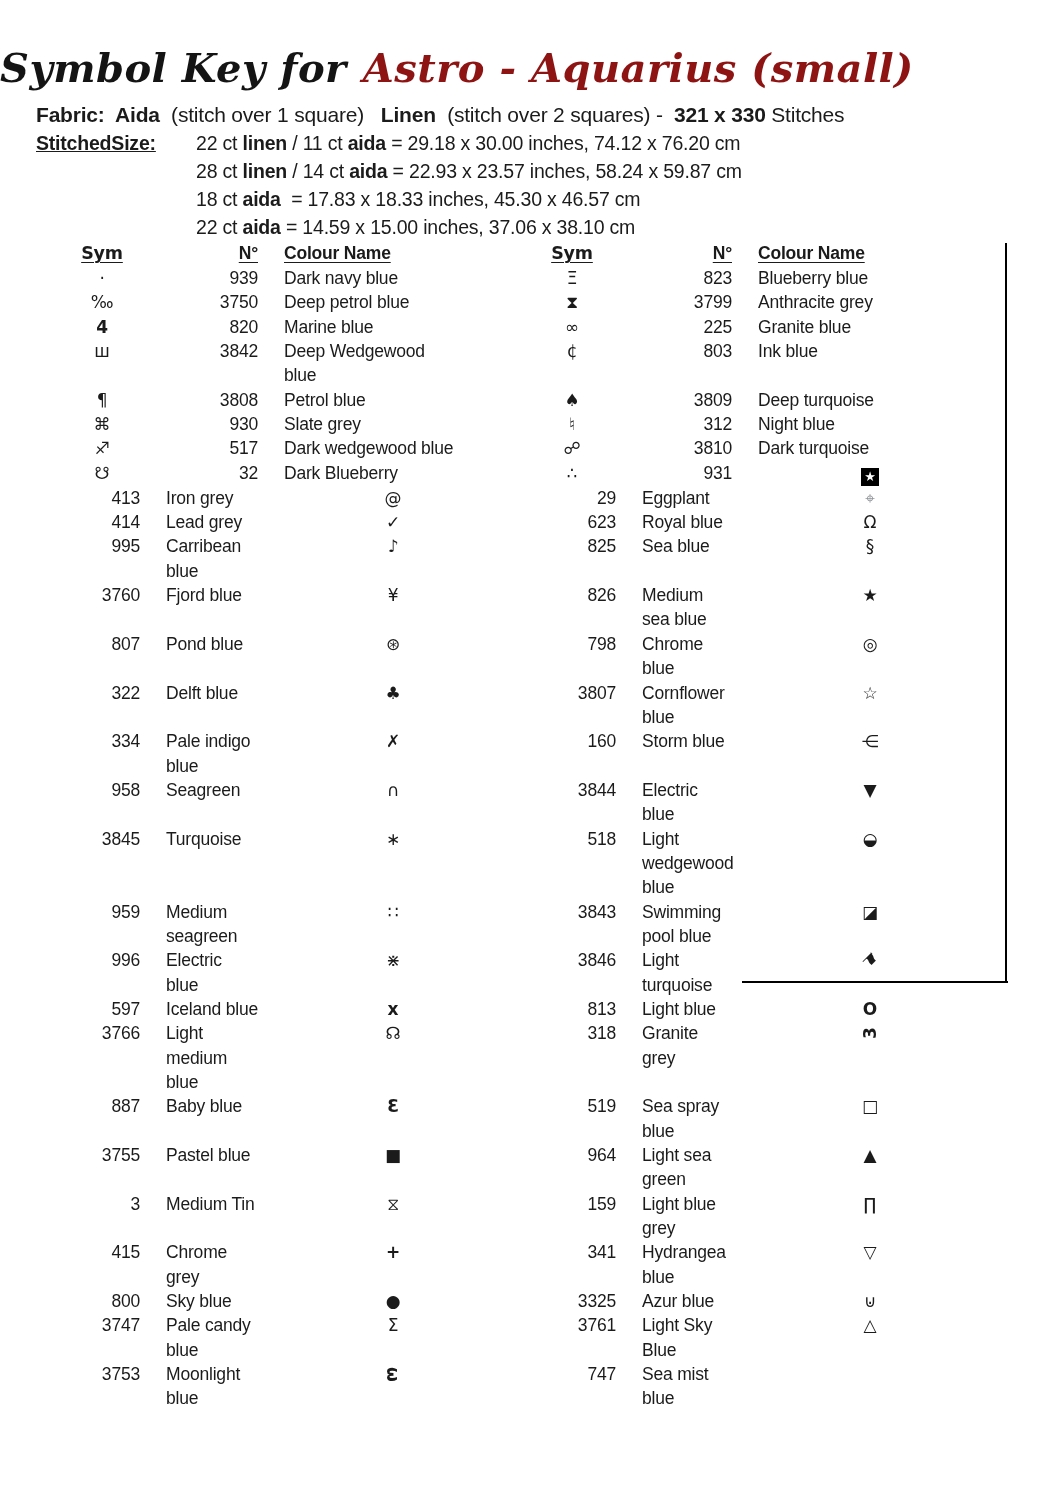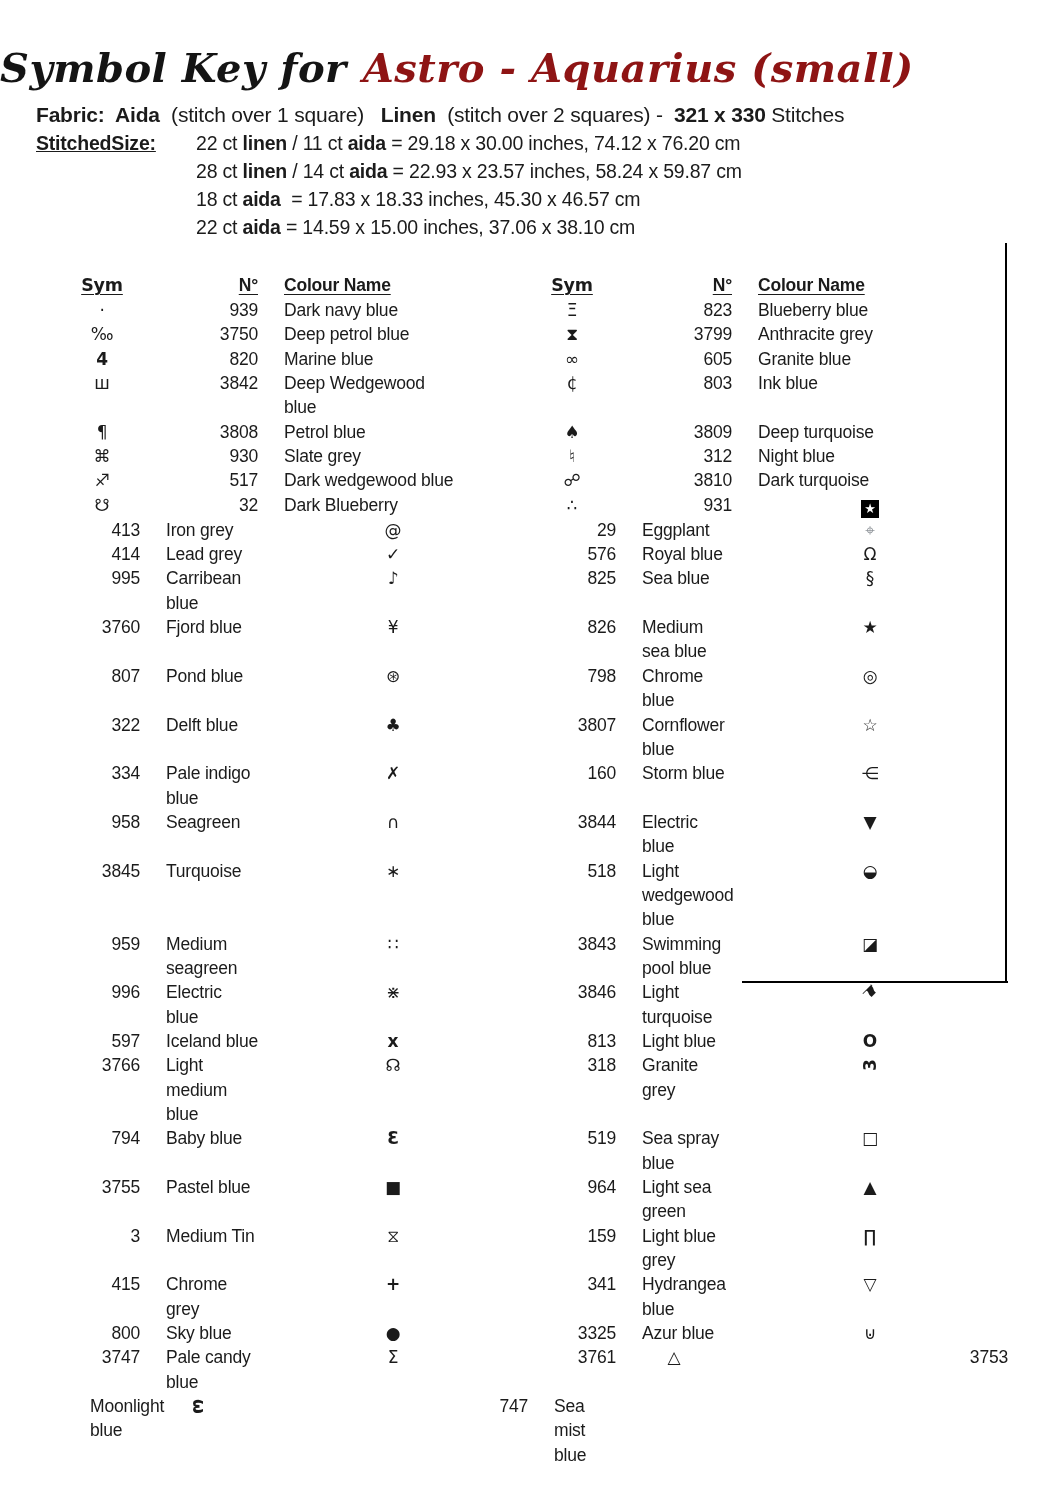--- a/index.html
+++ b/index.html
@@ -26,21 +26,21 @@
   .size-label{font-weight:bold;margin-left:36px;flex:0 0 160px;line-height:28px;text-decoration:underline;}
   .size-lines{flex:1;padding-right:104px;line-height:28px;white-space:pre;}
 
   
   .key-table{
     position:absolute;top:240px;left:64px;width:944px;
     display:grid;
     grid-template-columns:76px 118px 270px 88px 116px 276px;
     font-size:17.5px;letter-spacing:-0.2px;
   }
-  .hcell{font-weight:bold;line-height:26px;margin-top:32px;}
+  .hcell{font-weight:bold;line-height:26px;}
   .hcell .u{text-decoration:underline;text-underline-offset:3px;}
   .cell{line-height:24.35px;min-height:24.35px;}
   .sym-col{text-align:center;font-family:"DejaVu Sans",sans-serif;}
   .num-col{text-align:right;}
   .name-col{padding-left:26px;white-space:pre-line;}
   .glyph{display:inline-block;font-size:17px;}
   .glyph.b{font-weight:bold;}
   .glyph.grey{color:#90959a;}
   .glyph.inv{
     background:#000;color:#fff;width:18px;height:18px;
@@ -83,21 +83,21 @@
       <div class="cell sym-col"><span class="glyph">‰</span></div>
       <div class="cell num-col">3750</div>
       <div class="cell name-col">Deep petrol blue</div>
       <div class="cell sym-col"><span class="glyph">⧗</span></div>
       <div class="cell num-col">3799</div>
       <div class="cell name-col">Anthracite grey</div>
       <div class="cell sym-col"><span class="glyph b">4</span></div>
       <div class="cell num-col">820</div>
       <div class="cell name-col">Marine blue</div>
       <div class="cell sym-col"><span class="glyph">∞</span></div>
-      <div class="cell num-col">605</div>
+      <div class="cell num-col">225</div>
       <div class="cell name-col">Granite blue</div>
       <div class="cell sym-col"><span class="glyph">ш</span></div>
       <div class="cell num-col">3842</div>
       <div class="cell name-col">Deep Wedgewood
 blue</div>
       <div class="cell sym-col"><span class="glyph">¢</span></div>
       <div class="cell num-col">803</div>
       <div class="cell name-col">Ink blue</div>
       <div class="cell sym-col"><span class="glyph">¶</span></div>
       <div class="cell num-col">3808</div>
@@ -125,21 +125,21 @@
       <div class="cell sym-col"><span class="glyph inv">★</span></div>
       <div class="cell num-col">413</div>
       <div class="cell name-col">Iron grey</div>
       <div class="cell sym-col"><span class="glyph">@</span></div>
       <div class="cell num-col">29</div>
       <div class="cell name-col">Eggplant</div>
       <div class="cell sym-col"><span class="glyph grey">⌖</span></div>
       <div class="cell num-col">414</div>
       <div class="cell name-col">Lead grey</div>
       <div class="cell sym-col"><span class="glyph">✓</span></div>
-      <div class="cell num-col">576</div>
+      <div class="cell num-col">623</div>
       <div class="cell name-col">Royal blue</div>
       <div class="cell sym-col"><span class="glyph">Ω</span></div>
       <div class="cell num-col">995</div>
       <div class="cell name-col">Carribean blue</div>
       <div class="cell sym-col"><span class="glyph">♪</span></div>
       <div class="cell num-col">825</div>
       <div class="cell name-col">Sea blue</div>
       <div class="cell sym-col"><span class="glyph">§</span></div>
       <div class="cell num-col">3760</div>
       <div class="cell name-col">Fjord blue</div>
@@ -194,21 +194,21 @@
       <div class="cell sym-col"><span class="glyph b">x</span></div>
       <div class="cell num-col">813</div>
       <div class="cell name-col">Light blue</div>
       <div class="cell sym-col"><span class="glyph b">O</span></div>
       <div class="cell num-col">3766</div>
       <div class="cell name-col">Light medium blue</div>
       <div class="cell sym-col"><span class="glyph">☊</span></div>
       <div class="cell num-col">318</div>
       <div class="cell name-col">Granite grey</div>
       <div class="cell sym-col"><span class="glyph b" style="transform: rotate(-90deg);">3</span></div>
-      <div class="cell num-col">794</div>
+      <div class="cell num-col">887</div>
       <div class="cell name-col">Baby blue</div>
       <div class="cell sym-col"><span class="glyph b">Ɛ</span></div>
       <div class="cell num-col">519</div>
       <div class="cell name-col">Sea spray blue</div>
       <div class="cell sym-col"><span class="glyph">□</span></div>
       <div class="cell num-col">3755</div>
       <div class="cell name-col">Pastel blue</div>
       <div class="cell sym-col"><span class="glyph">■</span></div>
       <div class="cell num-col">964</div>
       <div class="cell name-col">Light sea green</div>
@@ -228,20 +228,21 @@
       <div class="cell num-col">800</div>
       <div class="cell name-col">Sky blue</div>
       <div class="cell sym-col"><span class="glyph">●</span></div>
       <div class="cell num-col">3325</div>
       <div class="cell name-col">Azur blue</div>
       <div class="cell sym-col"><span class="glyph">⊍</span></div>
       <div class="cell num-col">3747</div>
       <div class="cell name-col">Pale candy blue</div>
       <div class="cell sym-col"><span class="glyph">Σ</span></div>
       <div class="cell num-col">3761</div>
+      <div class="cell name-col">Light Sky Blue</div>
       <div class="cell sym-col"><span class="glyph">△</span></div>
       <div class="cell num-col">3753</div>
       <div class="cell name-col">Moonlight blue</div>
       <div class="cell sym-col"><span class="glyph b" style="transform: rotate(90deg);">ω</span></div>
       <div class="cell num-col">747</div>
       <div class="cell name-col">Sea mist blue</div>
     </div>
 
   <div class="vline"></div>
   <div class="hline"></div>

